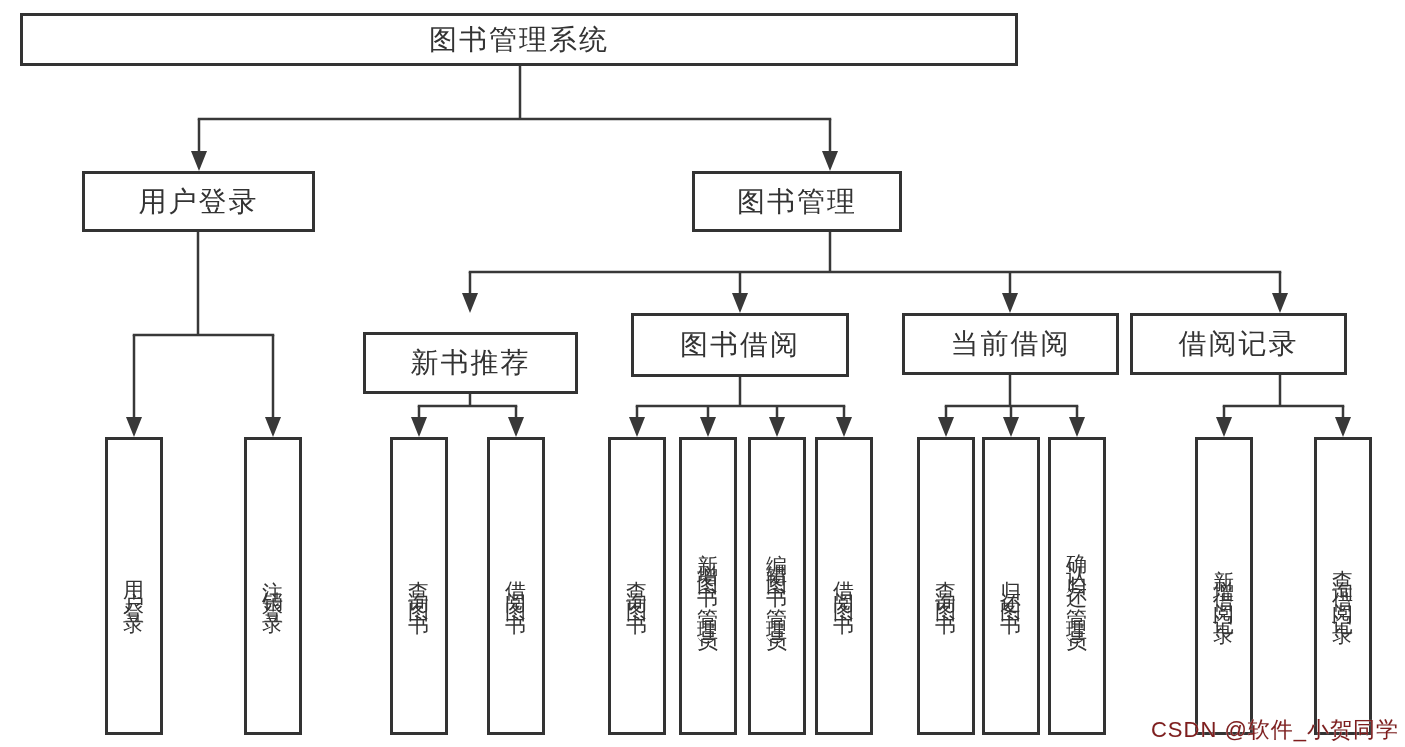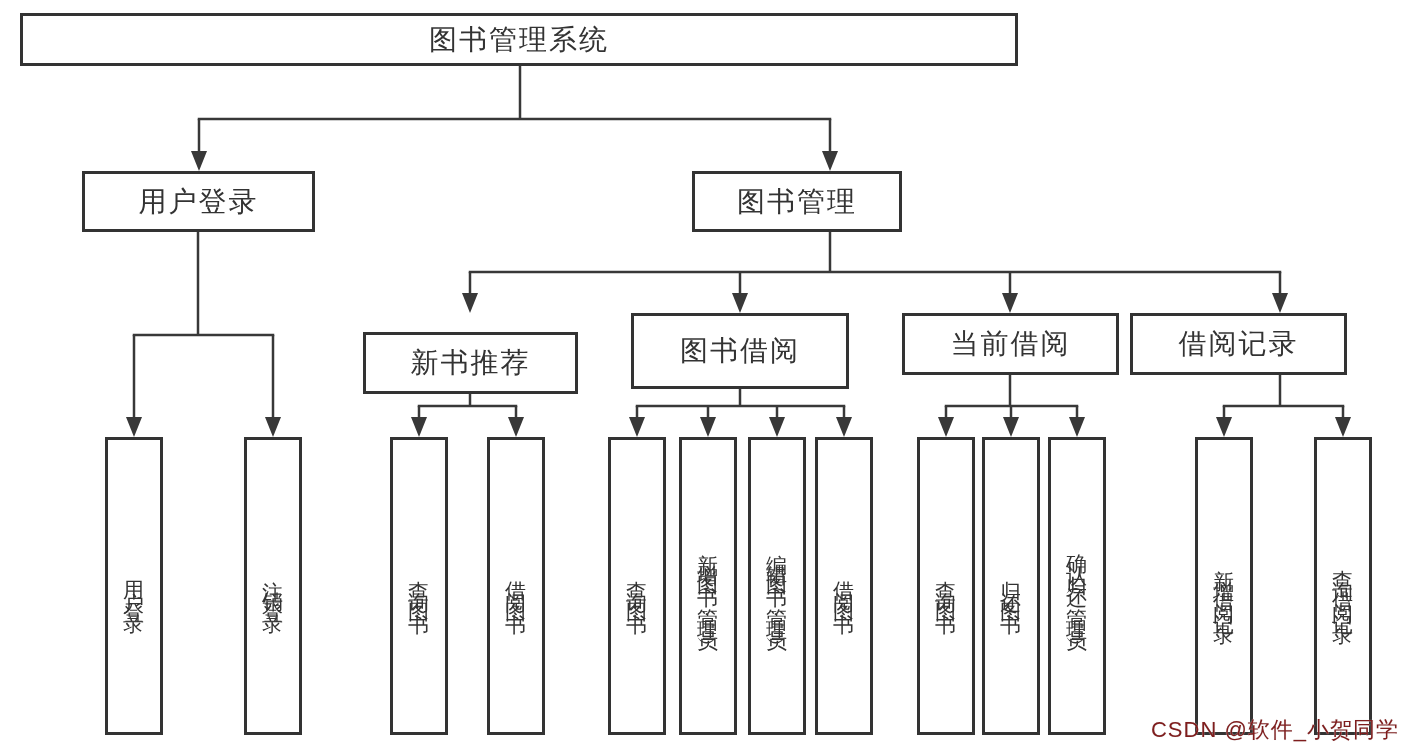--- a/index.html
+++ b/index.html
@@ -121,21 +121,21 @@
     <line x1="1343" y1="406" x2="1343" y2="421" fill="none"></line>
     <polygon points="1335,417 1351,417 1343,437" stroke="none"></polygon>
   </svg>
 
   <div class="box" style="left:20px; top:13px; width:998px; height:53px;">图书管理系统</div>
 
   <div class="box" style="left:82px; top:171px; width:233px; height:61px;">用户登录</div>
   <div class="box" style="left:672px; top:171px; width:210px; height:61px;margin-left:20px;">图书管理</div>
 
   <div class="box" style="left:363px; top:313px; width:215px; height:62px;margin-top:19px;">新书推荐</div>
-  <div class="box" style="left:631px; top:313px; width:218px; height:76px;">图书借阅</div>
+  <div class="box" style="left:631px; top:313px; width:218px; height:64px;">图书借阅</div>
   <div class="box" style="left:902px; top:313px; width:217px; height:62px;">当前借阅</div>
   <div class="box" style="left:1130px; top:313px; width:217px; height:62px;">借阅记录</div>
 
   <div class="box vbox" style="left:105px;">用户登录</div>
   <div class="box vbox" style="left:244px;">注销登录</div>
 
   <div class="box vbox" style="left:390px;">查询图书</div>
   <div class="box vbox" style="left:487px;">借阅图书</div>
 
   <div class="box vbox" style="left:608px;">查询图书</div>

